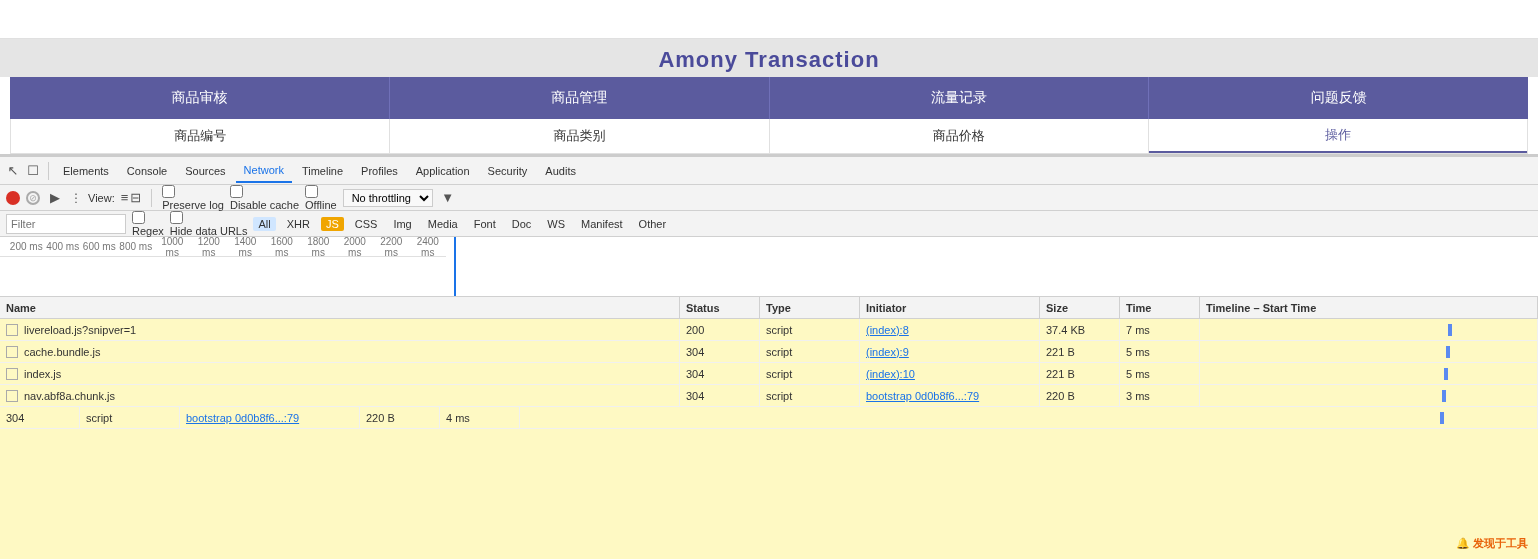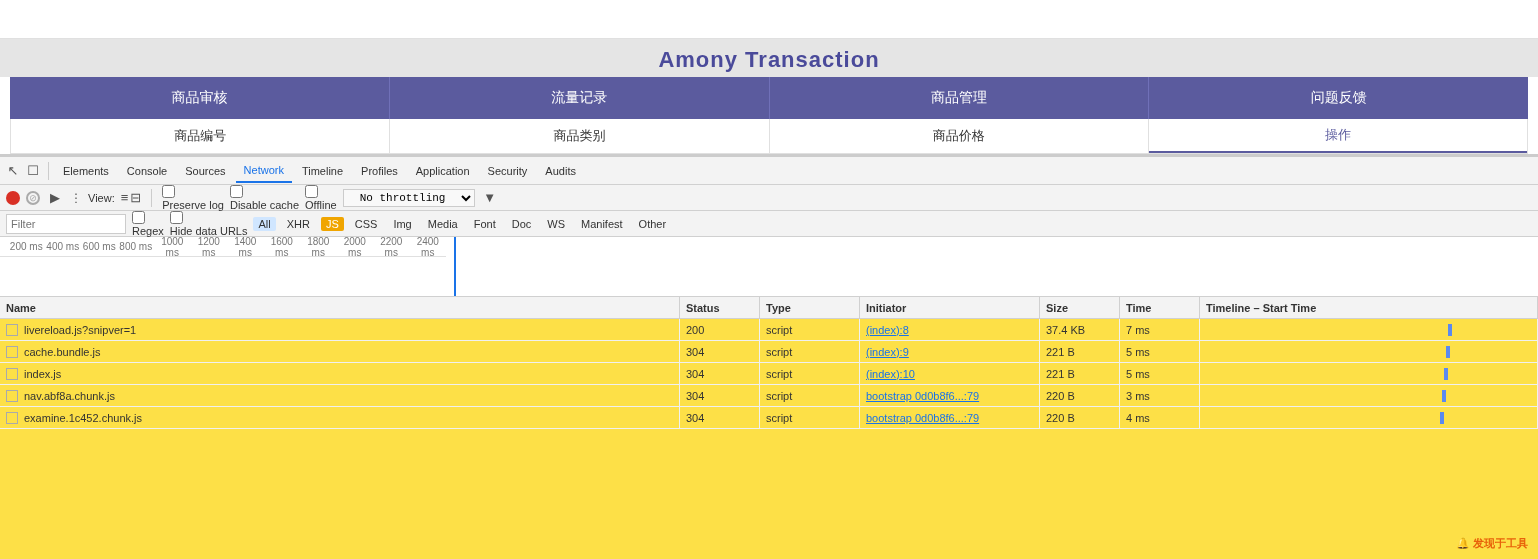--- a/index.html
+++ b/index.html
@@ -159,23 +159,22 @@
       font-size: 11px;
       color: #333;
       cursor: pointer;
       flex-direction: column;
     }
     .checkbox-label input { cursor: pointer; }
     .throttle-select {
       font-size: 11px;
       border: 1px solid #ccc;
       background: #f9f9f9;
-      padding: 1px 12px;
-      cursor: pointer;
-      font-family: Liberation Mono, monospace;
+      padding: 1px 4px;
+      cursor: pointer;
     }
 
     
     .filter-bar {
       display: flex;
       align-items: center;
       height: 26px;
       background: #f3f3f3;
       border-bottom: 1px solid #d0d0d0;
       padding: 0 6px;
@@ -234,21 +233,21 @@
       top: 0;
       bottom: 0;
       width: 2px;
       background: #1a73e8;
     }
 
     
     .network-table {
       flex: 1;
       overflow-y: auto;
-      background: #fde047;
+      background: #fef9c3;
     }
     .table-header {
       display: flex;
       height: 22px;
       background: #f3f3f3;
       border-bottom: 1px solid #d0d0d0;
       align-items: center;
       position: sticky;
       top: 0;
     }
@@ -332,22 +331,22 @@
 </head>
 <body>
 
 <div class="website-area">
   <div class="website-top"></div>
   <div class="website-title-bar">
     <span class="app-title">Amony Transaction</span>
   </div>
   <div class="nav-tabs">
     <div class="nav-tab">商品审核</div>
+    <div class="nav-tab">商品管理</div>
     <div class="nav-tab">流量记录</div>
-    <div class="nav-tab">商品管理</div>
     <div class="nav-tab">问题反馈</div>
   </div>
   <div class="sub-tabs">
     <div class="sub-tab">商品编号</div>
     <div class="sub-tab">商品类别</div>
     <div class="sub-tab">商品价格</div>
     <div class="sub-tab active">操作</div>
   </div>
 </div>
 
@@ -509,24 +508,20 @@
           <div class="td initiator-col">
             <span class="initiator-link">bootstrap 0d0b8f6...:79</span>
           </div>
           <div class="td size-col">220 B</div>
           <div class="td time-col">3 ms</div>
           <div class="td timeline-col">
             <div class="timeline-bar" style="right: 91px;"></div>
           </div>
         </div>
         <div class="table-row">
-          <div class="td name-col">
-            <span class="file-icon"></span>
-            <span>examine.1c452.chunk.js</span>
-          </div>
           <div class="td status-col">304</div>
           <div class="td type-col">script</div>
           <div class="td initiator-col">
             <span class="initiator-link">bootstrap 0d0b8f6...:79</span>
           </div>
           <div class="td size-col">220 B</div>
           <div class="td time-col">4 ms</div>
           <div class="td timeline-col">
             <div class="timeline-bar" style="right: 93px;"></div>
           </div>

